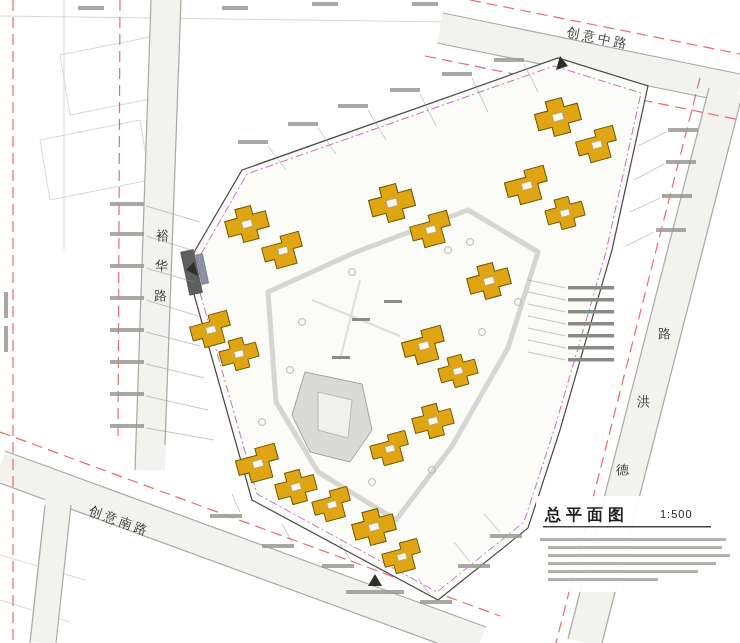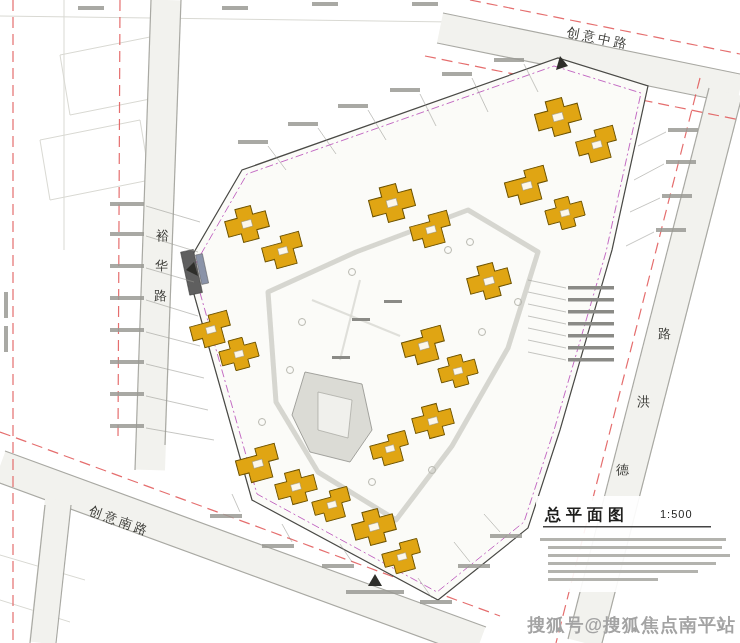--- a/index.html
+++ b/index.html
@@ -252,14 +252,13 @@
       <rect class="notebar" x="540" y="538" width="186" height="3"></rect>
       <rect class="notebar" x="548" y="546" width="174" height="3"></rect>
       <rect class="notebar" x="548" y="554" width="182" height="3"></rect>
       <rect class="notebar" x="548" y="562" width="168" height="3"></rect>
       <rect class="notebar" x="548" y="570" width="150" height="3"></rect>
       <rect class="notebar" x="548" y="578" width="110" height="3"></rect>
     </g>
   </g>
 </svg>
 
-<div class="watermark">搜狐号@搜狐焦点南平站</div>
 </div>
 
 </body></html>

